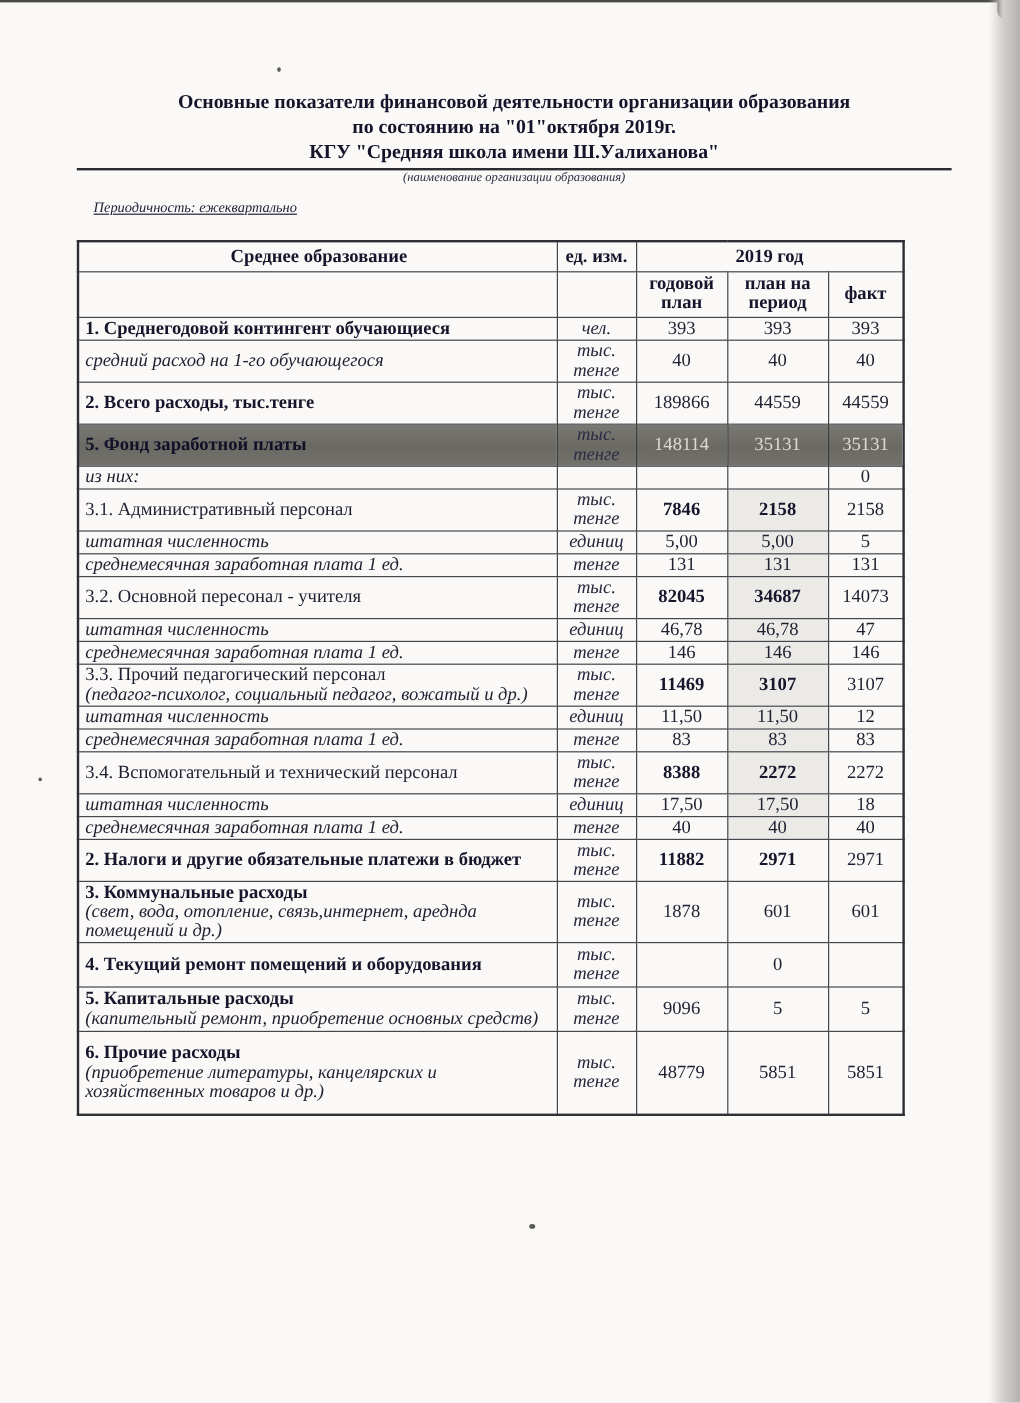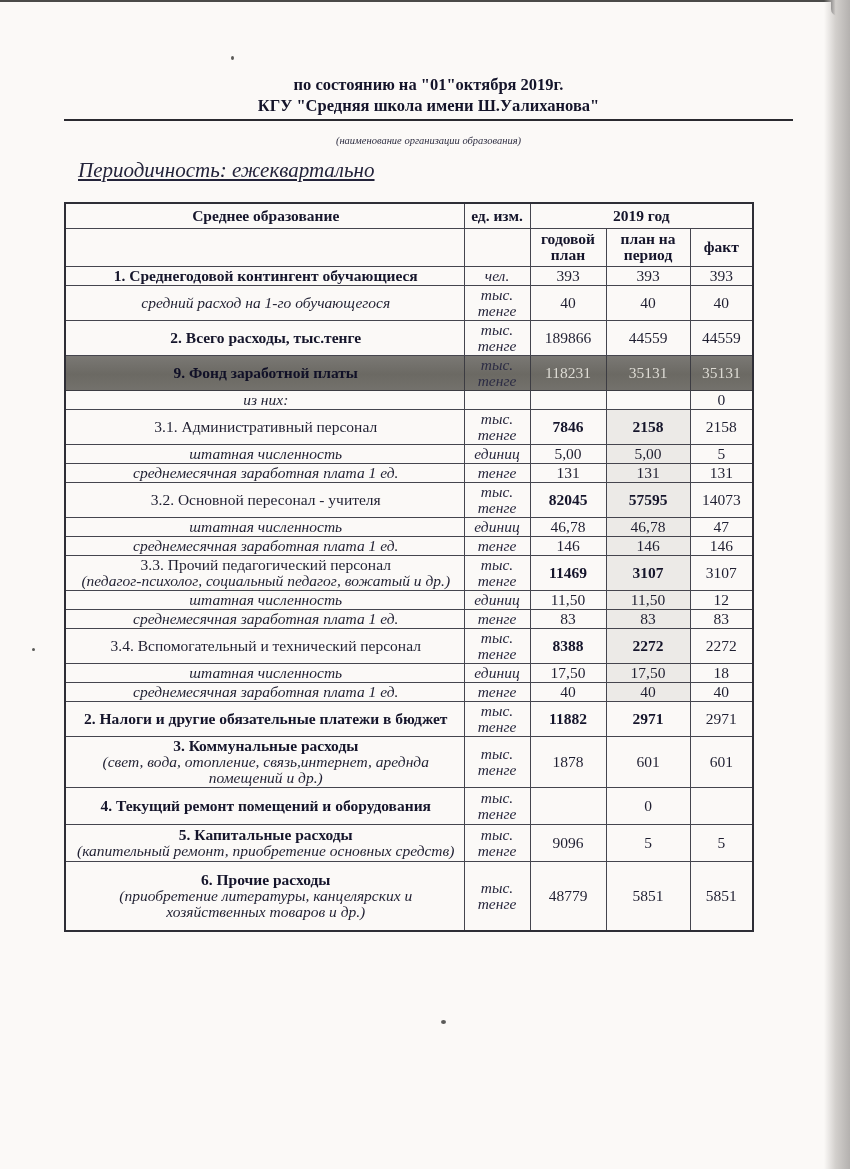--- a/index.html
+++ b/index.html
@@ -27,30 +27,30 @@
     margin: 74px 57px 0 64px;
     text-align: center;
     font-weight: bold;
     font-size: 16.5px;
     line-height: 21px;
     color: #14142a;
     border-bottom: 2px solid #2a2a30;
     padding-bottom: 3px;
   }
   .org-caption {
-    margin: 14px 57px 0 64px;
+    margin: 1px 57px 0 64px;
     text-align: center;
     font-style: italic;
     font-size: 10.5px;
     color: #2c2c40;
   }
   .periodicity {
     margin: 12px 0 0 78px;
     font-style: italic;
-    font-size: 21px;
+    font-size: 12px;
     text-decoration: underline;
     width: max-content;
     color: #23233a;
   }
 
   
   table {
     margin: 19px 0 0 64px;
     border-collapse: collapse;
     table-layout: fixed;
@@ -62,21 +62,21 @@
     border: 1px solid #45454e;
     vertical-align: middle;
     text-align: center;
     padding: 1px 3px;
     line-height: 16px;
     overflow: hidden;
   }
   thead th { font-weight: bold; color: #15152b; }
   tr.h1 th { height: 25px; }
   tr.h2 th { height: 38px; }
-  th.c-label, td.c-label { text-align: center; padding-left: 5px; }
+  th.c-label, td.c-label { text-align: left; padding-left: 5px; }
   thead th.c-label { text-align: center; }
   td.c-unit { font-style: italic; color: #26263c; }
   .b { font-weight: bold; color: #15152b; }
   .i { font-style: italic; }
   .sub { font-style: italic; font-weight: normal; line-height: 16px; }
   td.shade { background: #eceae7; }
 
   
   tr.hl { background: linear-gradient(180deg, #7b7975 0%, #6b6963 55%, #73716c 100%); }
   tr.hl td { border-color: #3c3c42; }
@@ -94,20 +94,21 @@
 <body>
 
 <div class="top-line"></div>
 <div class="corner-smudge"></div>
 <div class="right-edge-shadow"></div>
 <div class="speck s1"></div>
 <div class="speck s2"></div>
 <div class="speck s3"></div>
 
 <div class="titles">
+  <div>Основные показатели финансовой деятельности организации образования</div>
   <div>по состоянию на "01"октября 2019г.</div>
   <div>КГУ "Средняя школа имени Ш.Уалиханова"</div>
 </div>
 <div class="org-caption">(наименование организации образования)</div>
 <div class="periodicity">Периодичность: ежеквартально</div>
 
 <table>
   <colgroup>
     <col style="width:399px">
       <col style="width:66px">
@@ -152,24 +153,24 @@
     <td class="c-label">
           <div class="lbl b">2. Всего расходы, тыс.тенге</div>
         </td>
     <td class="c-unit">тыс. тенге</td>
     <td class="c-val">189866</td>
     <td class="c-val">44559</td>
     <td class="c-val">44559</td>
   </tr>
       <tr class="hl">
     <td class="c-label">
-          <div class="lbl b">9. Фонд заработной платы</div>
-        </td>
-    <td class="c-unit">тыс. тенге</td>
-    <td class="c-val">118231</td>
+          <div class="lbl b">5. Фонд заработной платы</div>
+        </td>
+    <td class="c-unit">тыс. тенге</td>
+    <td class="c-val">148114</td>
     <td class="c-val">35131</td>
     <td class="c-val">35131</td>
   </tr>
       <tr>
     <td class="c-label">
           <div class="lbl i">из них:</div>
         </td>
     <td class="c-unit"></td>
     <td class="c-val"></td>
     <td class="c-val"></td>
@@ -201,21 +202,21 @@
     <td class="c-val">131</td>
     <td class="c-val shade">131</td>
     <td class="c-val">131</td>
   </tr>
       <tr>
     <td class="c-label">
           <div class="lbl">3.2. Основной пересонал - учителя</div>
         </td>
     <td class="c-unit">тыс. тенге</td>
     <td class="c-val b">82045</td>
-    <td class="c-val b shade">57595</td>
+    <td class="c-val b shade">34687</td>
     <td class="c-val">14073</td>
   </tr>
       <tr>
     <td class="c-label">
           <div class="lbl i">штатная численность</div>
         </td>
     <td class="c-unit">единиц</td>
     <td class="c-val">46,78</td>
     <td class="c-val shade">46,78</td>
     <td class="c-val">47</td>

